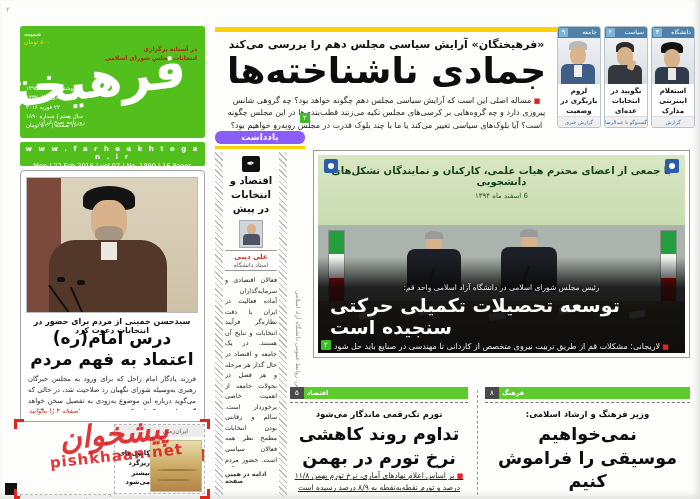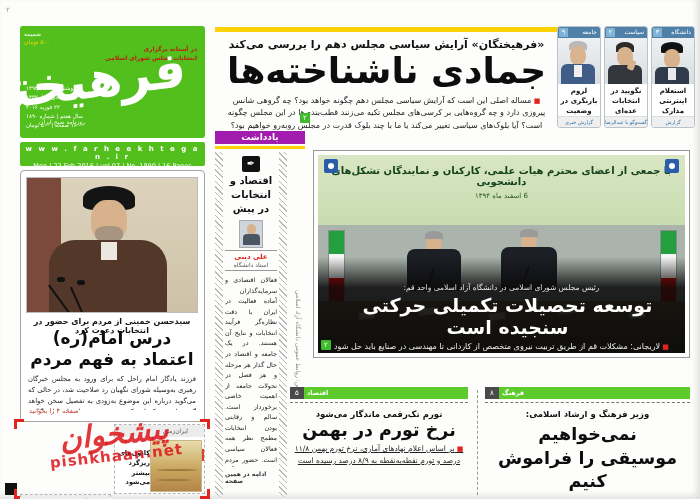--- a/index.html
+++ b/index.html
@@ -25,21 +25,21 @@
   .badge-green{background:#3dbb2a;color:#fff;font-size:7px;text-align:center;line-height:10px;border-radius:1px;}
   
   .tbox{border:1px solid #b9c3cb;border-radius:3px;background:#fff;overflow:hidden;}
   .tbox-head{height:11px;background:#4f80a7;position:relative;}
   .tbox-head .num{position:absolute;left:1px;top:1px;width:9px;height:9px;background:#7fb3d5;color:#fff;font-size:6.5px;text-align:center;line-height:9px;}
   .tbox-head .lbl{position:absolute;right:3px;top:1px;color:#fff;font-size:6px;}
   .tbox-photo{height:46px;background:linear-gradient(#eef1f3,#d8dde1);position:relative;overflow:hidden;}
   .tbox-cap{font-size:7px;font-weight:bold;text-align:center;line-height:1.45;color:#111;padding:2px 2px;}
   .tbox-foot{position:absolute;bottom:0;left:0;right:0;height:10px;background:#efefef;color:#2a6ea8;font-size:5px;text-align:center;line-height:10px;border-top:1px solid #ddd;}
   
-  .redbar{background:#a21caf;color:#fff;font-size:9px;font-weight:bold;text-align:center;line-height:13px;}
+  .redbar{background:#8b5cf6;color:#fff;font-size:9px;font-weight:bold;text-align:center;line-height:13px;border-radius:6px;}
   .hatch{background:repeating-linear-gradient(45deg,transparent 0 3px,#b9b9b9 3px 4px);}
   .oped-title{font-size:10px;font-weight:900;text-align:center;line-height:1.4;color:#111;}
   .oped-name{color:#e0261c;font-size:7px;font-weight:bold;text-align:center;border-top:1px solid #999;padding-top:2px;}
   .oped-role{color:#555;font-size:6px;text-align:center;border-bottom:1px solid #999;padding-bottom:2px;}
   .oped-body{font-size:6.4px;line-height:1.65;text-align:justify;color:#222;}
   .oped-cont{font-size:6px;font-weight:bold;color:#333;text-align:left;}
   .penbox{background:#111;color:#fff;text-align:center;font-size:10px;line-height:16px;border-radius:2px;}
   
   .lcol{border:1px solid #a5a5a5;border-radius:4px;background:#fff;}
   .lc-cap{font-size:8px;font-weight:bold;text-align:center;color:#111;}
@@ -57,21 +57,21 @@
   .flag{position:absolute;width:15px;height:70px;top:75px;border:1px solid rgba(0,0,0,.2);}
   .flag .g{height:33%;background:#239f40;} .flag .w{height:34%;background:#f4f4f4;} .flag .r{height:33%;background:#da0000;}
   .suit{position:absolute;background:#1d1f26;border-radius:8px 8px 0 0;}
   .head{position:absolute;background:#d8b28c;border-radius:50%;}
   .hair{position:absolute;background:#9b9b9b;border-radius:50% 50% 0 0;}
   .table{position:absolute;left:0;right:0;bottom:0;height:52px;background:linear-gradient(#8a6a3e,#6e4f2d);}
   .paper{position:absolute;background:#f2f0e8;width:16px;height:7px;transform:rotate(-8deg);box-shadow:0 0 1px rgba(0,0,0,.4);}
   .mic{position:absolute;width:1.5px;height:26px;background:#111;transform:rotate(18deg);}
   .overlay{position:absolute;left:0;right:0;bottom:0;height:96px;background:linear-gradient(rgba(10,10,10,0),rgba(10,10,10,.88) 32%,rgba(10,10,10,.95));}
   .ph-kicker{color:#e8e8e8;font-size:7.5px;text-align:center;padding-top:26px;}
-  .ph-hl{color:#fff;font-size:19px;font-weight:900;text-align:center;letter-spacing:-.5px;padding-top:2px;padding-left:12px;}
+  .ph-hl{color:#fff;font-size:19px;font-weight:900;text-align:left;letter-spacing:-.5px;padding-top:2px;padding-left:12px;}
   .ph-sub{color:#eee;font-size:8px;text-align:center;padding-top:4px;}
   .ph-sub2{color:#fff;font-size:9.5px;font-weight:bold;text-align:center;padding-top:3px;}
   .credit{color:#8b8b8b;font-size:6px;writing-mode:vertical-rl;}
   
   .sec-bar{background:#5ecb2d;height:12px;position:relative;}
   .sec-bar .num{position:absolute;left:0;top:0;width:14px;height:12px;background:#4a4a4a;color:#fff;font-size:7px;text-align:center;line-height:12px;}
   .sec-bar .lbl{position:absolute;left:17px;top:0;color:#fff;font-size:6.5px;line-height:12px;font-weight:bold;}
   .sec-dash{border-top:1.5px dashed #777;}
   .sec-kicker{font-size:8.5px;font-weight:bold;text-align:center;color:#111;}
   .sec-hl{font-size:17.5px;font-weight:900;text-align:center;color:#0d0d0d;line-height:1.35;}
@@ -255,20 +255,21 @@
   </div>
   <div class="abs credit" style="right:398px;top:290px;">عکس: روابط عمومی دانشگاه آزاد اسلامی</div>
 
   <div class="abs" style="right:232px;top:387px;width:178px;height:110px;">
     <div class="sec-bar">
       <span class="num">۵</span>
       <span class="lbl">اقتصاد</span>
     </div>
     <div class="sec-dash" style="margin-top:3px;"></div>
     <div class="sec-kicker" style="margin-top:6px;">تورم تک‌رقمی ماندگار می‌شود</div>
+    <div class="sec-hl" style="margin-top:4px;">تداوم روند کاهشی</div>
     <div class="sec-hl">نرخ تورم در بهمن</div>
     <div class="sec-sub bullet" style="text-decoration:underline;">بر اساس اعلام نهادهای آماری، نرخ تورم بهمن ۱۱/۸ درصد و تورم نقطه‌به‌نقطه به ۸/۹ درصد رسیده است</div>
   </div>
 
   <div class="abs vdash" style="right:222px;top:390px;height:105px;width:1px;"></div>
 
   <div class="abs" style="right:10px;top:387px;width:205px;height:110px;">
     <div class="sec-bar">
       <span class="num">۸</span>
       <span class="lbl">فرهنگ</span>

